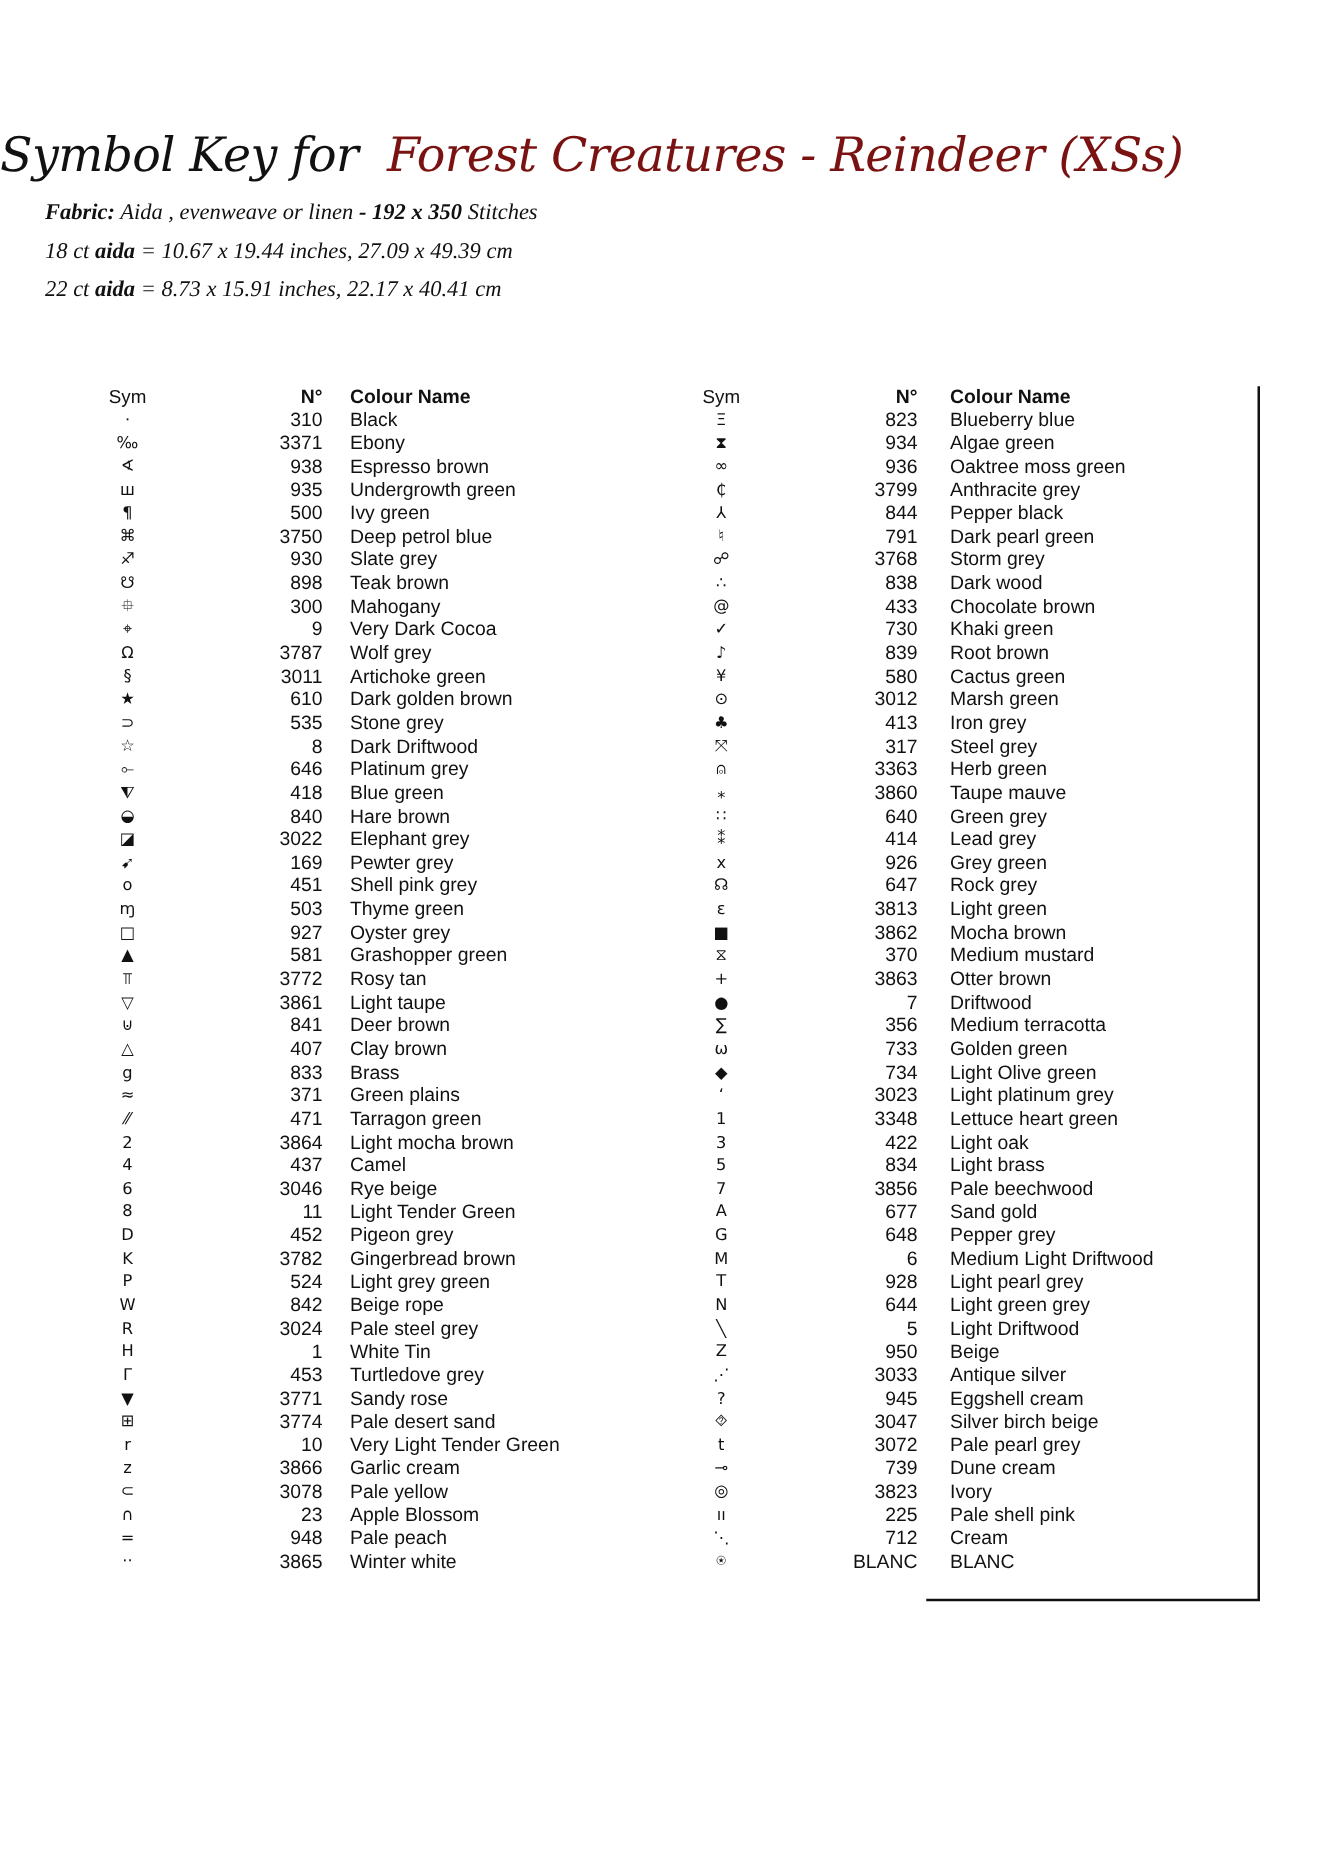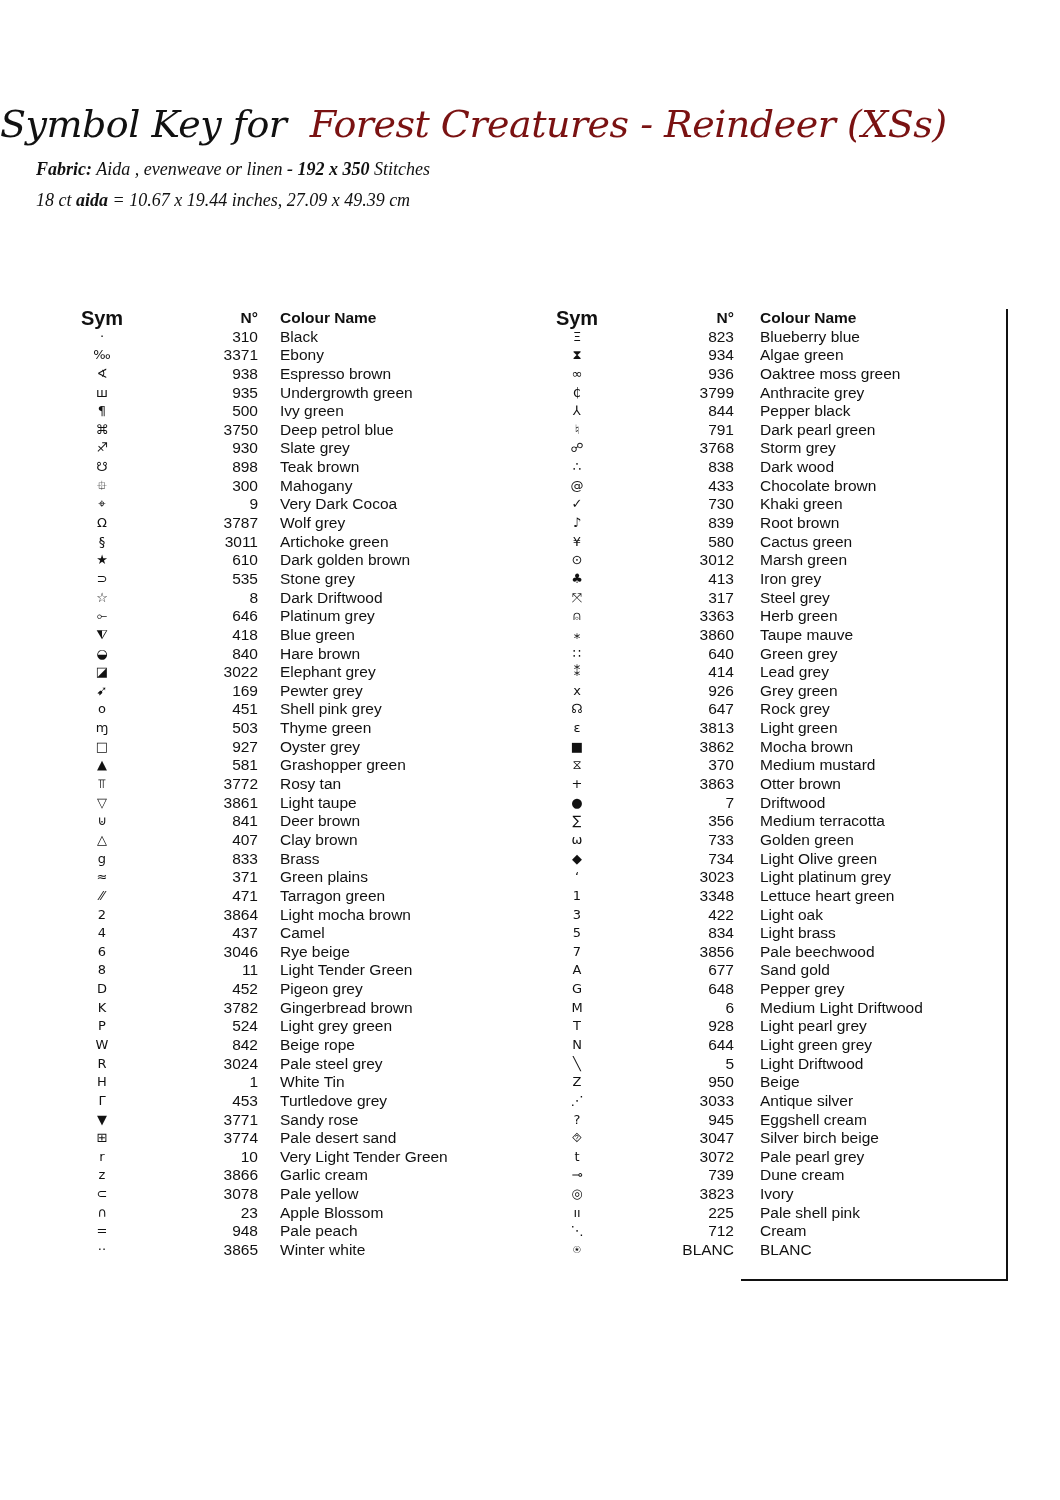--- a/index.html
+++ b/index.html
@@ -23,38 +23,39 @@
   }
   .col.left { left: 80px; }
   .col.right { left: 555px; }
   .row { position: relative; height: 18.65px; line-height: 18.65px; white-space: nowrap; }
   .row .sym { position: absolute; left: 0; width: 44px; text-align: center; font-family: "DejaVu Sans", sans-serif; font-size: 13px; }
   .row .num { position: absolute; left: 80px; width: 98px; text-align: right; }
   .row .name { position: absolute; left: 200px; }
   .col.right .row .num { left: 80px; width: 99px; }
   .col.right .row .name { left: 205px; }
   .hdr { font-weight: bold; text-decoration: underline; }
-  .hdr .sym { font-family: "Liberation Sans", sans-serif; font-size: 20px; font-weight: bold; }
+  .hdr .sym { font-family: "Liberation Sans", sans-serif; font-size: 15px; font-weight: normal; }
   .vline { position: absolute; left: 1006px; top: 309px; width: 2px; height: 971px; background: #111; }
   .hline { position: absolute; left: 741px; top: 1279px; width: 267px; height: 2px; background: #111; }
 </style>
 </head>
 <body>
 
 <div class="title">
   <span class="t1">Symbol Key for</span>&nbsp;
   <span class="t2">Forest Creatures - Reindeer (XSs)</span>
 </div>
 
 <div class="fabric">
   <div class="line">
     <b>Fabric:</b><span> Aida , evenweave or  linen </span><b>- </b><b>192 x 350</b><span> Stitches</span>
   </div>
   <div id="size-lines">
       <div class="line"><span>18 ct </span><b>aida</b><span></span><b></b><span>  = 10.67 x 19.44 inches, 27.09 x 49.39 cm</span></div>
+      <div class="line"><span>22 ct </span><b>aida</b><span></span><b></b><span> = 8.73 x 15.91 inches, 22.17 x 40.41 cm</span></div>
     </div>
 </div>
 
 <div class="col left">
   <div class="row hdr">
     <span class="sym">Sym</span>
     <span class="num">N°</span>
     <span class="name">Colour Name</span>
   </div>
   <div id="left-rows">

